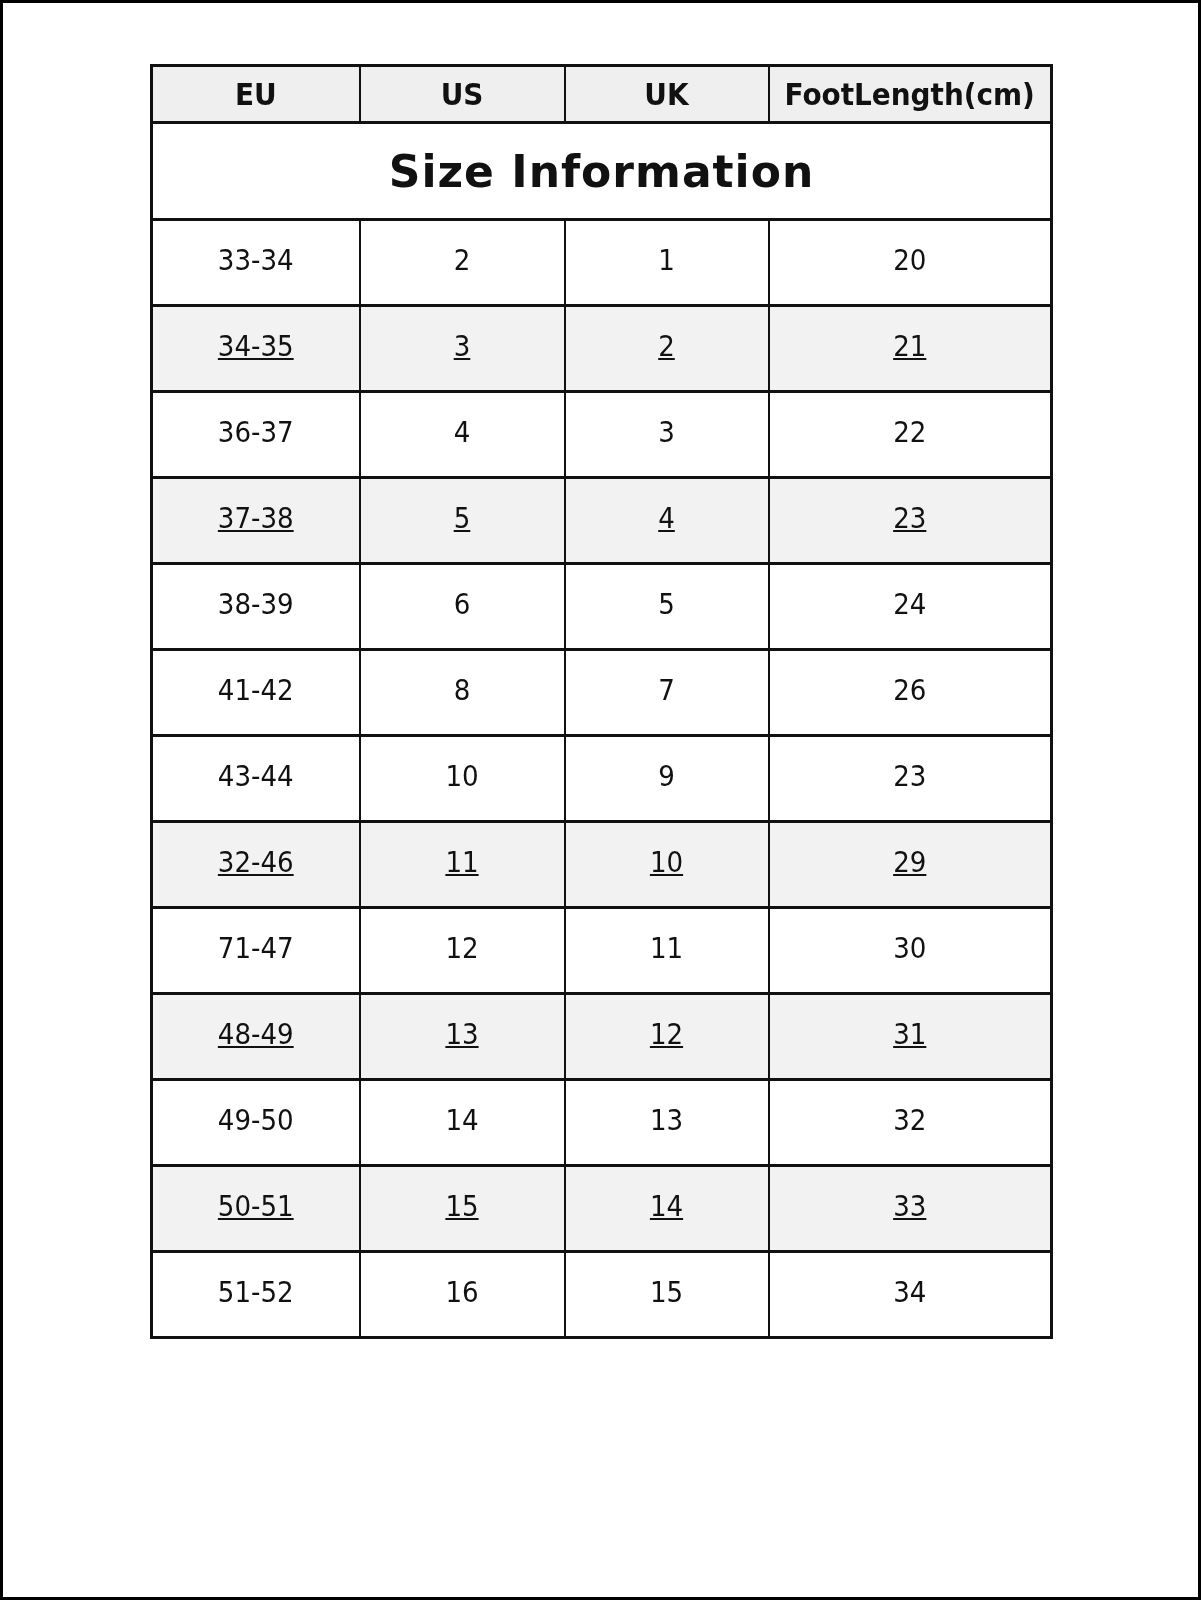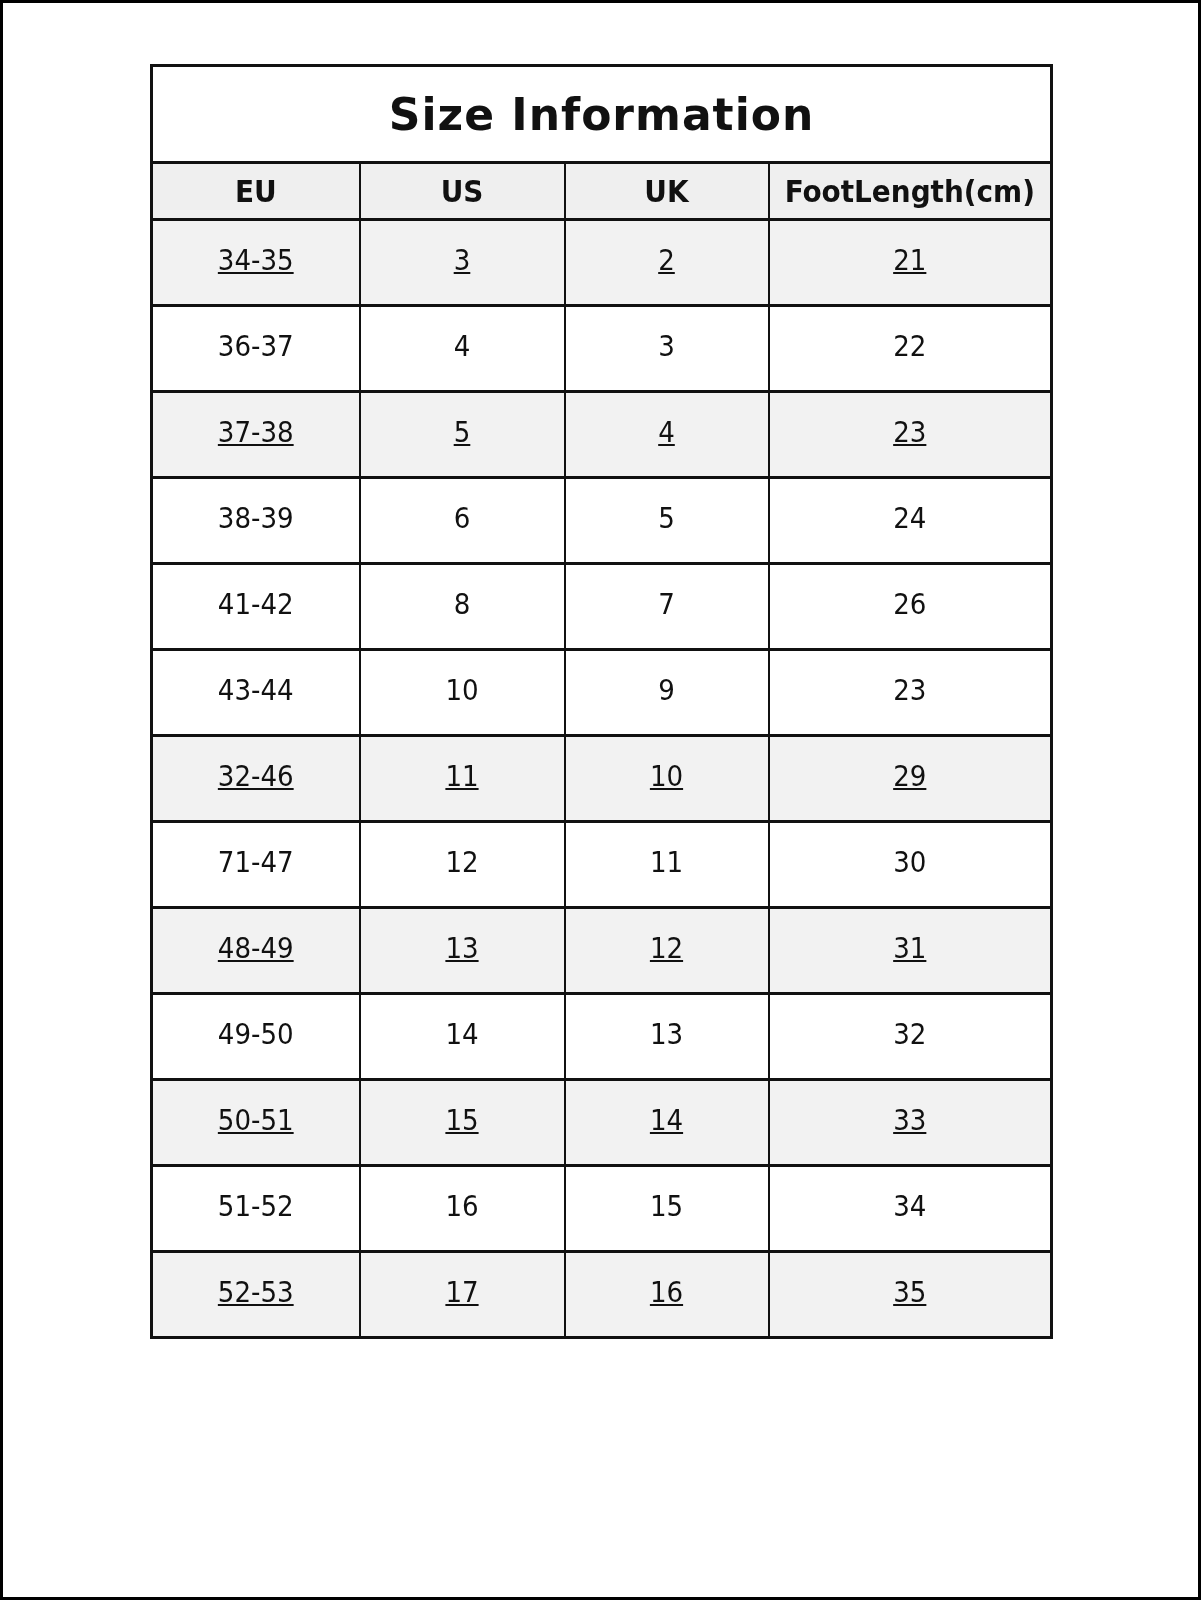--- a/index.html
+++ b/index.html
@@ -69,31 +69,37 @@
 <body>
 
 <table class="size-table">
   <colgroup>
     <col class="c-eu">
     <col class="c-us">
     <col class="c-uk">
     <col class="c-fl">
   </colgroup>
   <thead>
-    <tr>
-      <td class="title-cell" colspan="4">Size Information</td>
-    </tr>
     <tr id="header-row">
         <th>EU</th>
         <th>US</th>
         <th>UK</th>
         <th>FootLength(cm)</th>
       </tr>
+    <tr>
+      <td class="title-cell" colspan="4">Size Information</td>
+    </tr>
   </thead>
   <tbody id="table-body">
+      <tr>
+        <td>33-34</td>
+        <td>2</td>
+        <td>1</td>
+        <td>20</td>
+      </tr>
       <tr class="alt">
         <td>34-35</td>
         <td>3</td>
         <td>2</td>
         <td>21</td>
       </tr>
       <tr>
         <td>36-37</td>
         <td>4</td>
         <td>3</td>
@@ -152,20 +158,14 @@
         <td>15</td>
         <td>14</td>
         <td>33</td>
       </tr>
       <tr>
         <td>51-52</td>
         <td>16</td>
         <td>15</td>
         <td>34</td>
       </tr>
-      <tr class="alt">
-        <td>52-53</td>
-        <td>17</td>
-        <td>16</td>
-        <td>35</td>
-      </tr>
     </tbody>
 </table>
 
 </body></html>

